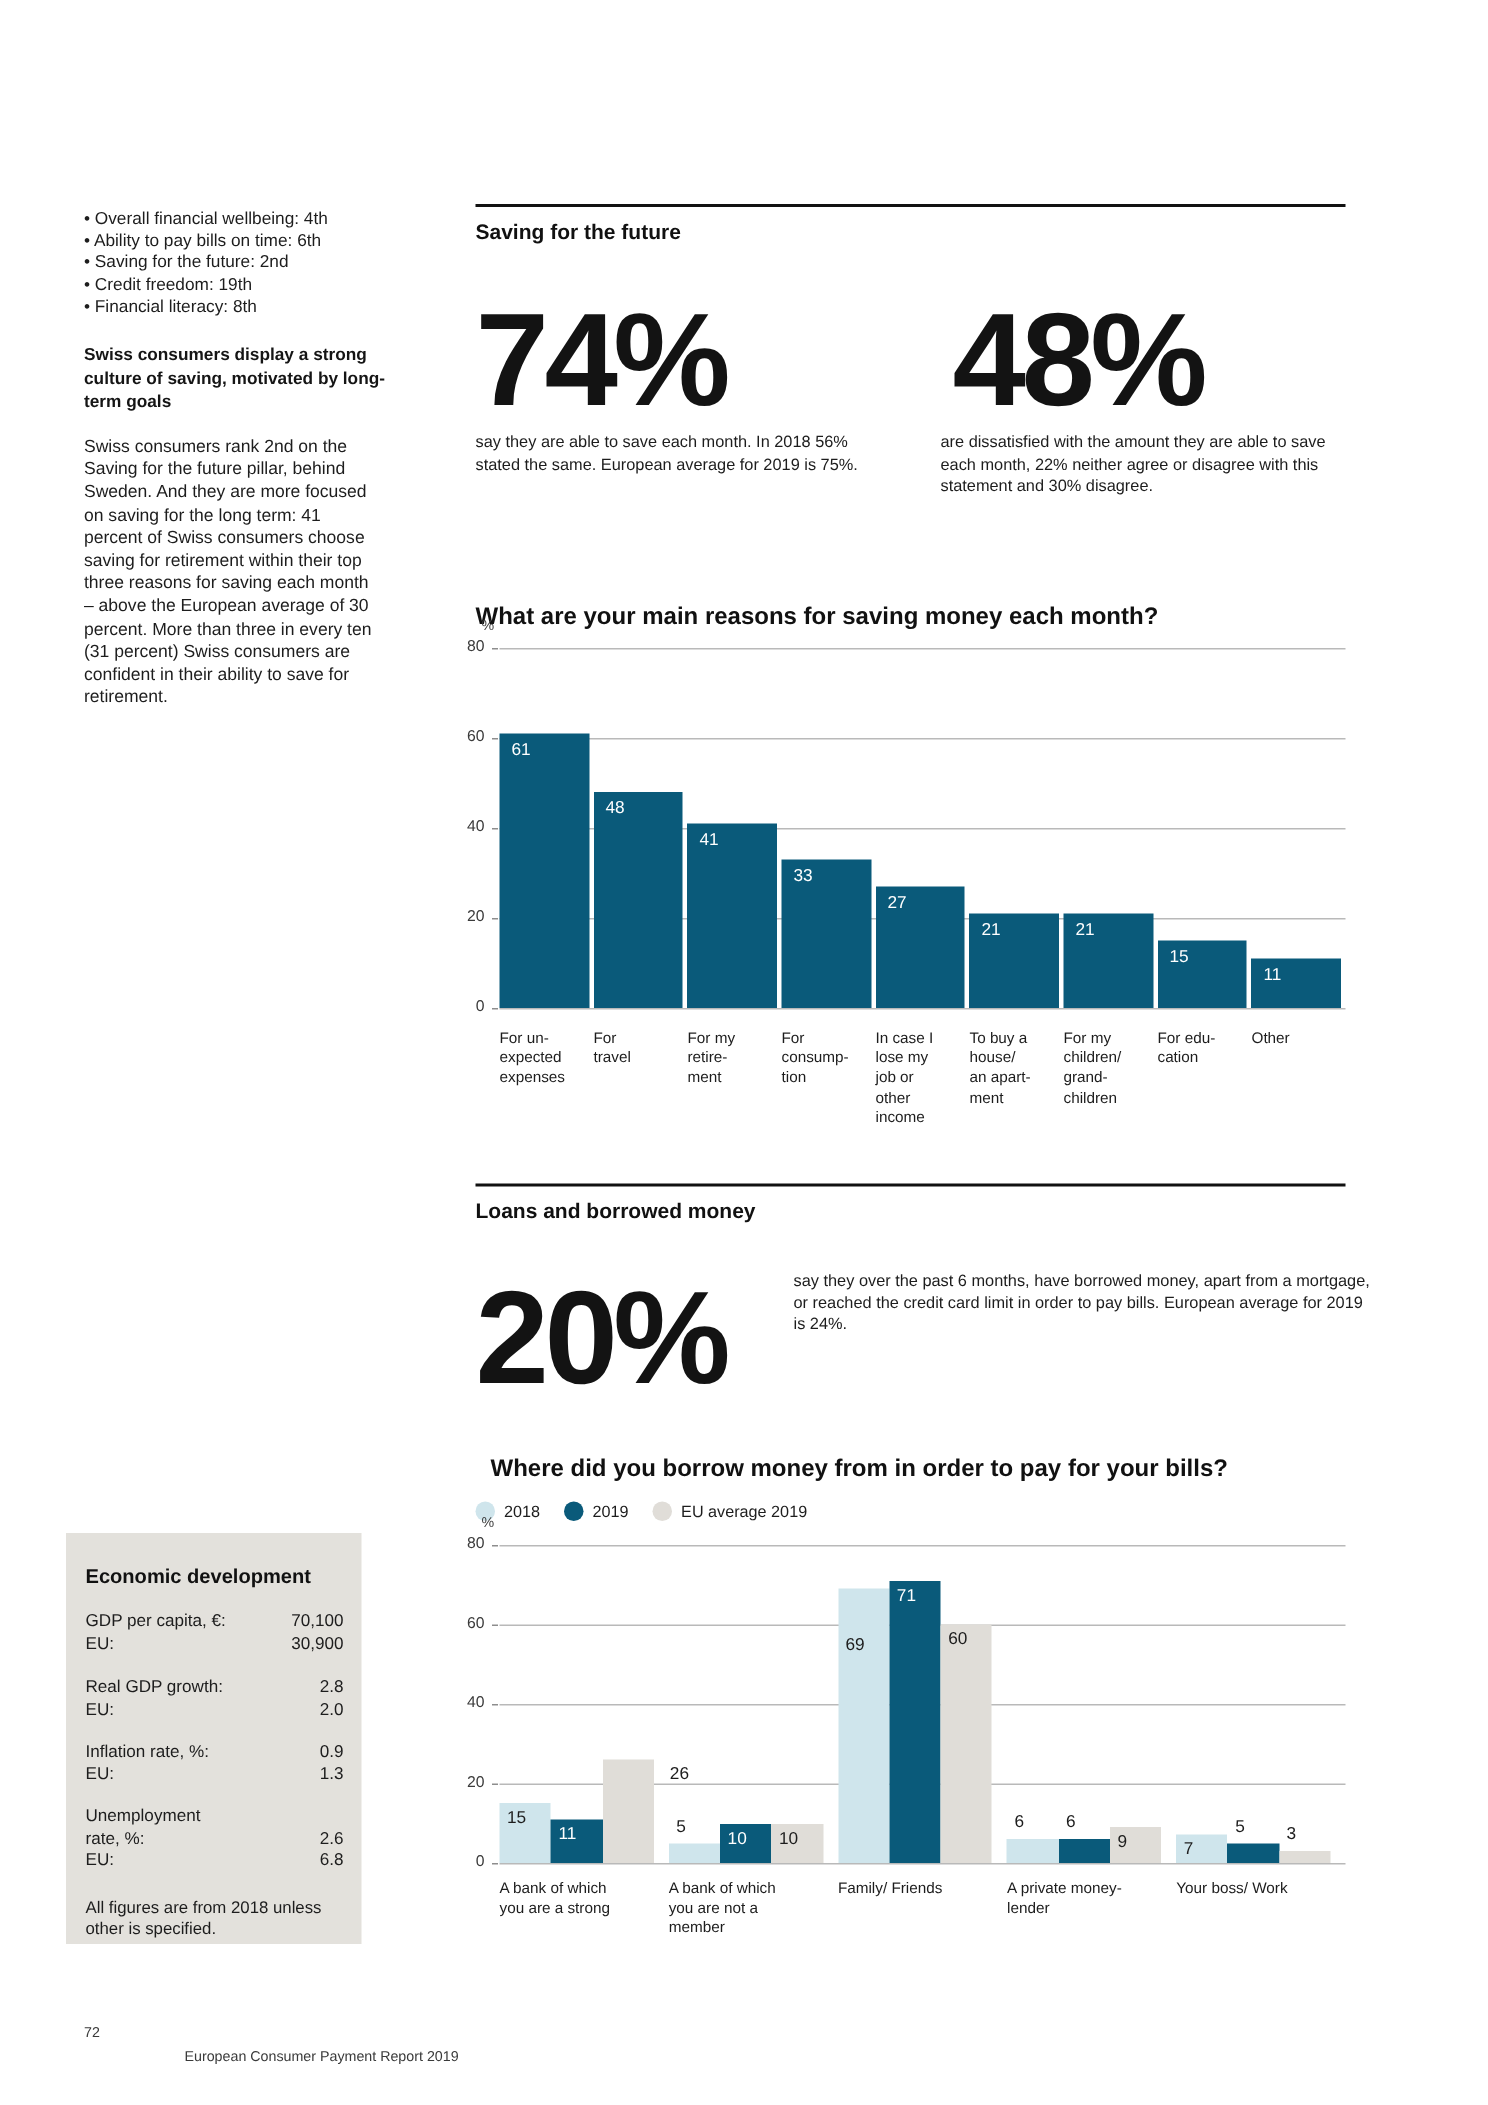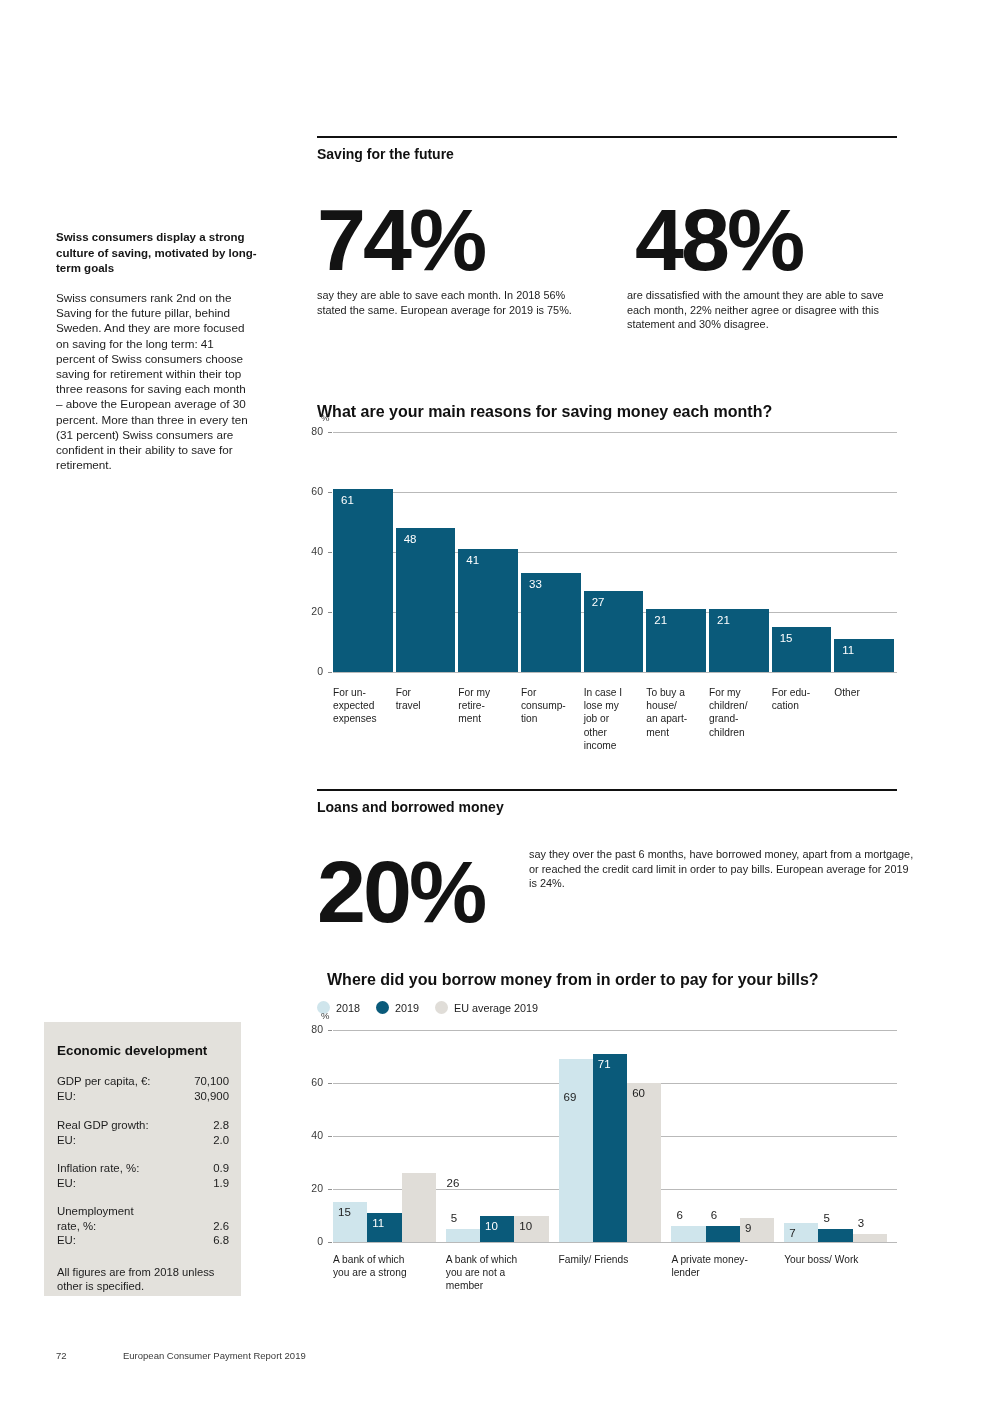--- a/index.html
+++ b/index.html
@@ -54,21 +54,21 @@
   #econ-g3{top:139px;}
   #econ-g4{top:182px;}
   #econ-note{
     position:absolute;left:13px;top:243px;width:180px;
     font-size:11.2px;line-height:14.4px;color:#1d1d1d;
   }
 
   
   #footer{position:absolute;left:56px;top:1350px;font-size:9.5px;color:#3a3a3a;}
   #footer .pg{position:absolute;left:0;top:0;}
-  #footer .txt{position:absolute;left:67px;top:0;white-space:nowrap;text-align:center;}
+  #footer .txt{position:absolute;left:67px;top:16px;white-space:nowrap;text-align:center;}
 
   
   .rule{
     position:absolute;left:317px;width:580px;height:2px;background:#111;
   }
   .sec-head{
     position:absolute;left:317px;
     font-size:14px;font-weight:bold;color:#111;
   }
   .big-num{
@@ -104,20 +104,27 @@
   .leg-item{display:flex;align-items:center;margin-right:16px;}
   .leg-dot{width:13px;height:13px;border-radius:50%;margin-right:6px;}
   .leg-txt{font-size:10.8px;color:#1d1d1d;}
 </style>
 </head>
 <body>
 
 <div class="page">
 
 
+  <div id="rank-list">
+    <div>• Overall financial wellbeing: 4th</div>
+    <div>• Ability to pay bills on time: 6th</div>
+    <div>• Saving for the future: 2nd</div>
+    <div>• Credit freedom: 19th</div>
+    <div>• Financial literacy: 8th</div>
+  </div>
 
   <div id="left-lede">Swiss consumers display a strong culture of saving, motivated by long-term goals</div>
   <div id="left-body">Swiss consumers rank 2nd on the Saving for the future pillar, behind Sweden. And they are more focused on saving for the long term: 41 percent of Swiss consumers choose saving for retirement within their top three reasons for saving each month – above the European average of 30 percent. More than three in every ten (31 percent) Swiss consumers are confident in their ability to save for retirement.</div>
 
   <div id="econ-box">
     <div id="econ-title">Economic development</div>
 
     <div class="econ-group" id="econ-g1">
       <div class="econ-row">
         <span class="lbl">GDP per capita, €:</span>
@@ -140,21 +147,21 @@
       </div>
     </div>
 
     <div class="econ-group" id="econ-g3">
       <div class="econ-row">
         <span class="lbl">Inflation rate, %:</span>
         <span class="val">0.9</span>
       </div>
       <div class="econ-row">
         <span class="lbl">EU:</span>
-        <span class="val">1.9</span>
+        <span class="val">1.3</span>
       </div>
     </div>
 
     <div class="econ-group" id="econ-g4">
       <div class="econ-row">
         <span class="lbl">Unemployment</span>
         <span class="val"></span>
       </div>
       <div class="econ-row">
         <span class="lbl">rate, %:</span>

